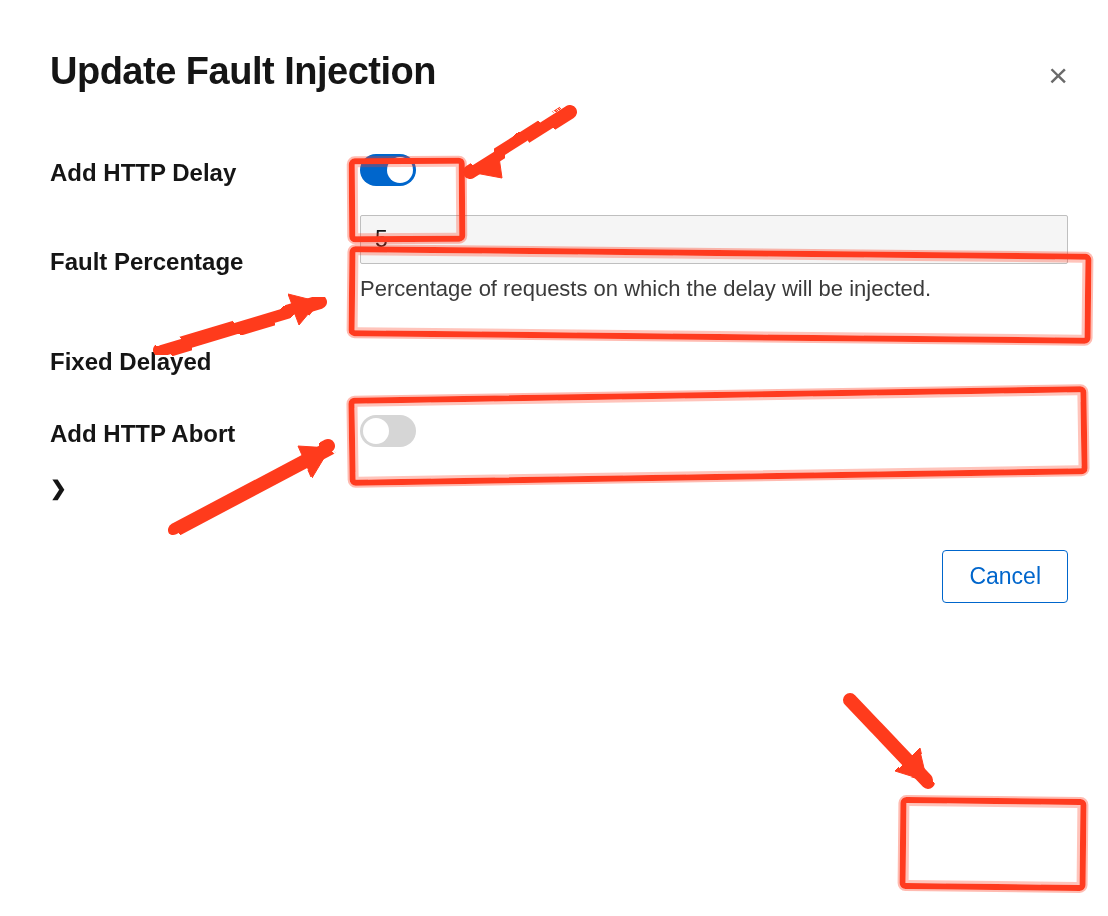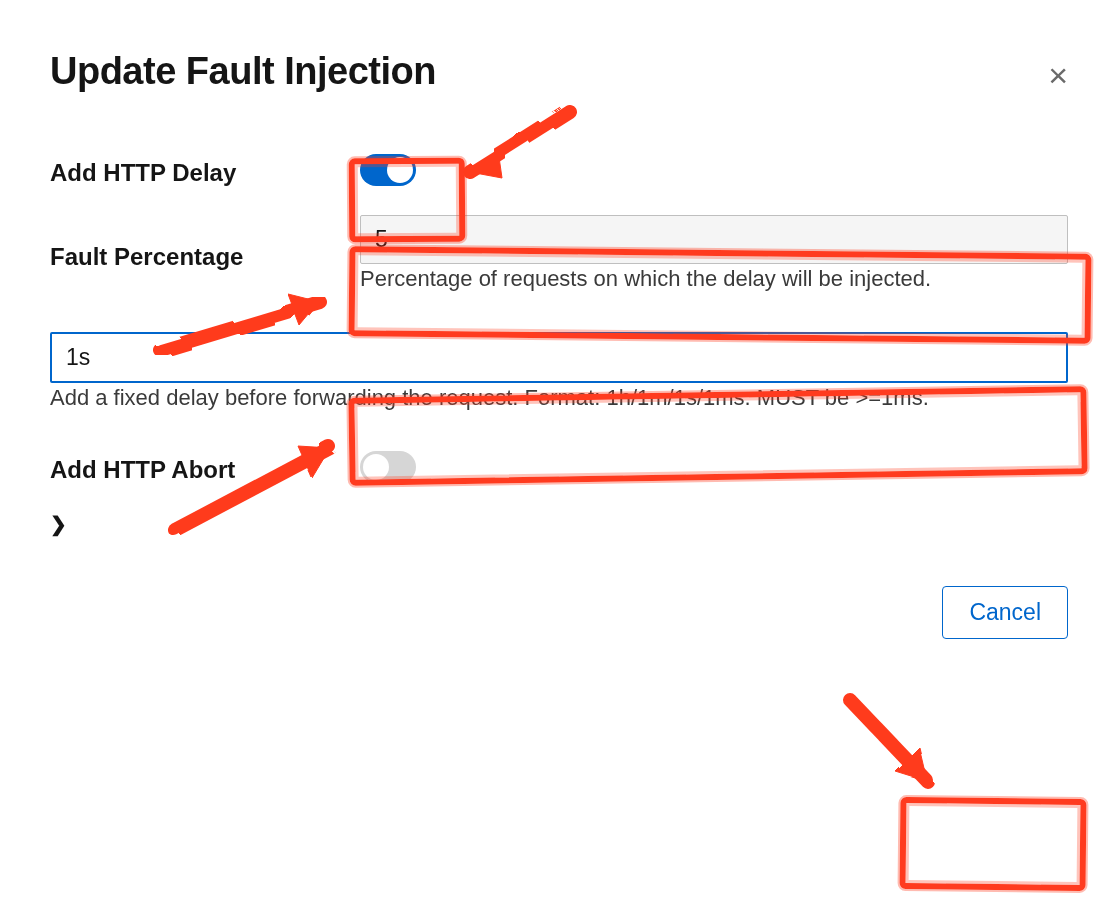--- a/index.html
+++ b/index.html
@@ -12,21 +12,21 @@
     --annot:#ff3b1f;
   }
   html,body{margin:0;padding:0;width:1108px;height:916px;font-family:"Helvetica Neue",Arial,sans-serif;color:var(--text);background:#fff;overflow:hidden}
   .modal{position:relative;padding:50px 40px 30px 50px;box-sizing:border-box}
   .close{position:absolute;top:58px;right:40px;font-size:34px;color:#6a6a6a;line-height:1}
   h1{font-size:38px;font-weight:700;margin:0 0 60px 0;letter-spacing:-0.5px}
   .form-row{display:flex;align-items:center;margin-bottom:38px}
   .form-row.tight{margin-bottom:28px}
   .lbl{width:310px;flex:0 0 310px;font-size:24px;font-weight:600;padding-top:6px}
   .ctrl{flex:1;min-width:0}
-  .help{font-size:22px;color:#3a3a3a;margin-top:0;line-height:1.35}
+  .help{font-size:22px;color:#3a3a3a;margin-top:10px;line-height:1.35}
   .toggle{display:inline-block;width:56px;height:32px;border-radius:16px;position:relative;vertical-align:middle}
   .toggle .knob{position:absolute;width:26px;height:26px;border-radius:50%;background:#fff;top:3px}
   .toggle.on{background:var(--blue)}
   .toggle.on .knob{right:3px}
   .toggle.off{background:#d6d6d6}
   .toggle.off .knob{left:3px}
   input[type=text]{width:100%;box-sizing:border-box;font-size:23px;padding:10px 14px;border:1px solid #bfbfbf;border-radius:2px;background:var(--offwhite);color:#151515;font-family:inherit}
   input[type=text].focused{border:2px solid var(--blue);background:#fff}
   .adv-row{display:flex;align-items:center;gap:14px;margin-top:28px;margin-bottom:50px}
   .adv-caret{font-size:20px;font-weight:900;color:#151515}
@@ -66,24 +66,21 @@
 
   <div class="form-row">
     <div class="lbl">Fault Percentage</div>
     <div class="ctrl">
       <input type="text" value="5" style="">
       <div class="help">Percentage of requests on which the delay will be injected.</div>
     </div>
   </div>
 
   <div class="form-row">
-    <div class="ctrl">
-      <input type="text" class="focused" value="1s" style="">
-      <div class="help">Add a fixed delay before forwarding the request. Format: 1h/1m/1s/1ms. MUST be &gt;=1ms.</div>
-    </div>
+    <div class="lbl">Fixed Delayed</div>
   </div>
 
   <div class="form-row tight">
     <div class="lbl">Add HTTP Abort</div>
     <div class="ctrl">
       <span class="toggle off">
         <span class="knob"></span>
       </span>
     </div>
   </div>

